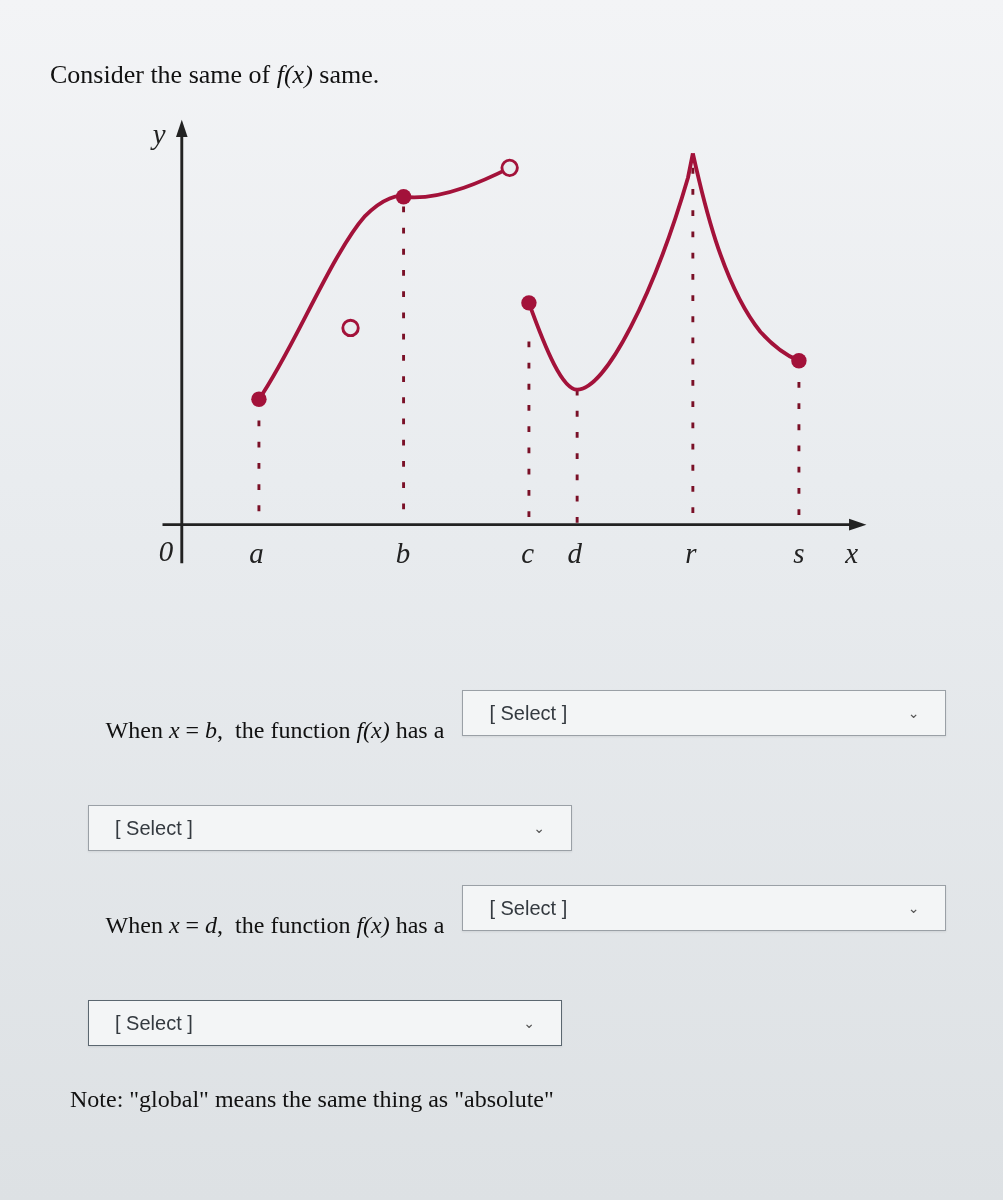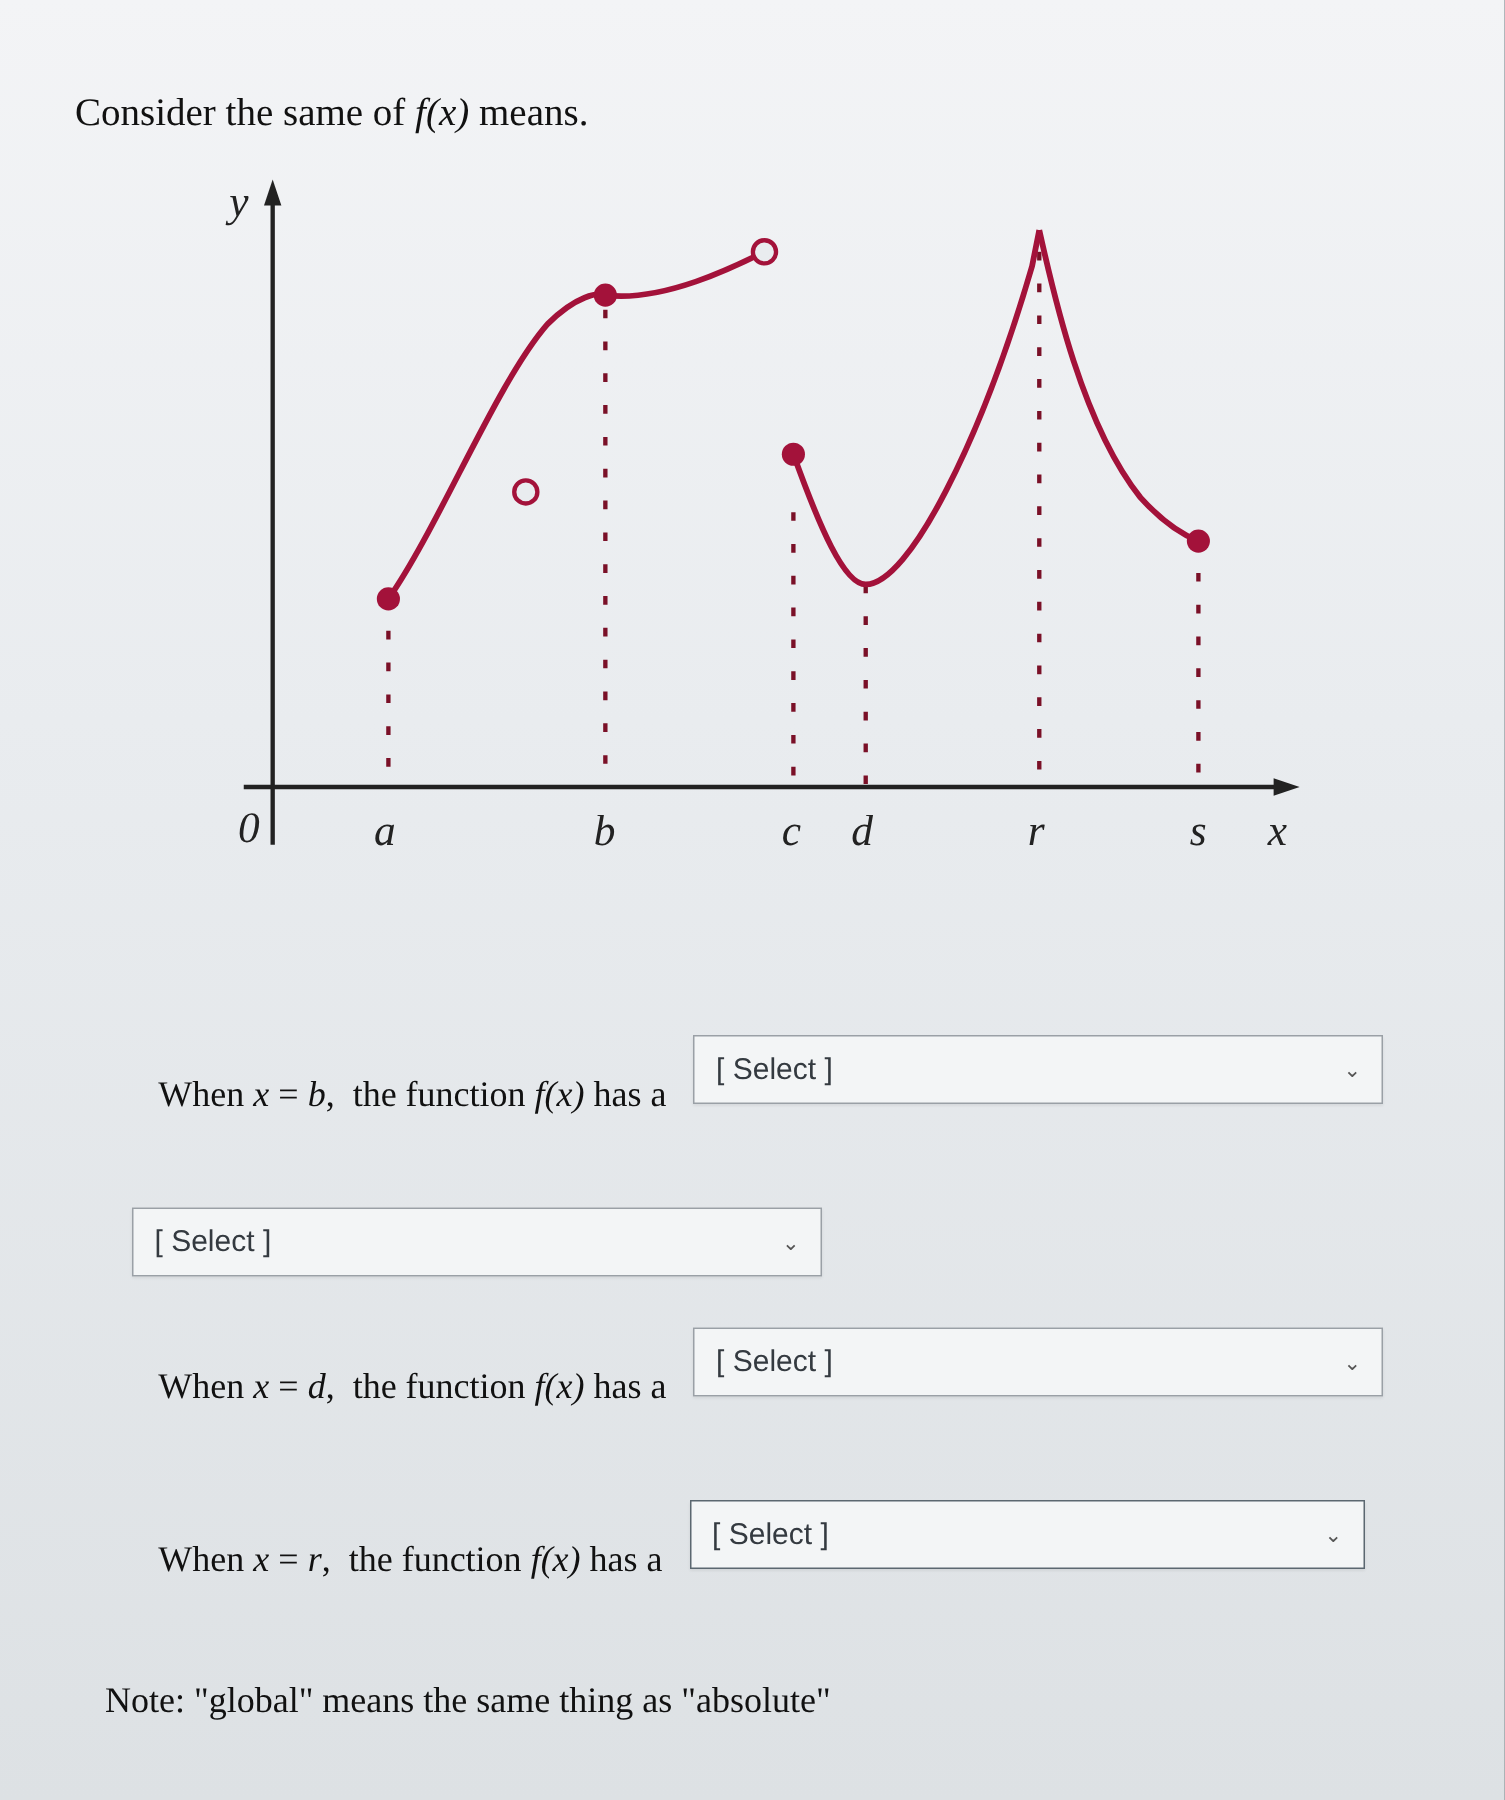--- a/index.html
+++ b/index.html
@@ -38,21 +38,21 @@
   .select {
     flex: 1;
     max-width: 430px;
     margin-left: 18px;
     border: 1px solid #9aa0a6;
     background: #f3f5f6;
     height: 44px;
     display: flex;
     align-items: center;
     justify-content: space-between;
-    padding: 0 14px;
+    padding: 0 26px;
     font-size: 20px;
     color: #343a40;
     font-family: Arial, Helvetica, sans-serif;
     box-shadow: 0 1px 2px rgba(0,0,0,0.08);
   }
   .select.tight { max-width: 420px; }
   .select .chev {
     font-size: 14px; color: #555;
   }
   .note {
@@ -62,21 +62,21 @@
   
   .axlabel { font-style: italic; font-family: Georgia, serif; font-size: 30px; fill:#222; }
   .ticklabel { font-style: italic; font-family: Georgia, serif; font-size: 30px; fill:#222; }
 </style>
 </head>
 <body>
 
 <div class="sheet">
 
   <p class="prompt">
-    <span>Consider the same of </span><span class="mathit">f(x)</span><span> means.</span>
+    <span>Consider the same of </span><span class="mathit">f(x)</span><span> same.</span>
   </p>
 
   <div class="graph-wrap">
     <svg class="graph" viewBox="0 0 780 560">
 
       <g>
 
         <line x1="60" y1="20" x2="60" y2="470" stroke="#222" stroke-width="3"></line>
         <polygon points="60,10 54,28 66,28" fill="#222"></polygon>
 
@@ -155,23 +155,20 @@
     <span class="qtext">
       <span>When </span><span class="mathit">x</span><span> = </span><span class="mathit">d</span><span>,  the function </span><span class="mathit">f(x)</span><span> has a</span>
     </span>
     <div class="select">
       <span>[ Select ]</span>
       <span class="chev">⌄</span>
     </div>
   </div>
 
   <div class="qrow">
-    <span class="qtext">
-      <span>When </span><span class="mathit">x</span><span> = </span><span class="mathit">r</span><span>,  the function </span><span class="mathit">f(x)</span><span> has a</span>
-    </span>
     <div class="select tight" style="border-color:#5b6770">
       <span>[ Select ]</span>
       <span class="chev">⌄</span>
     </div>
   </div>
 
   <p class="note">Note: "global" means the same thing as "absolute"</p>
 
 </div>
 

